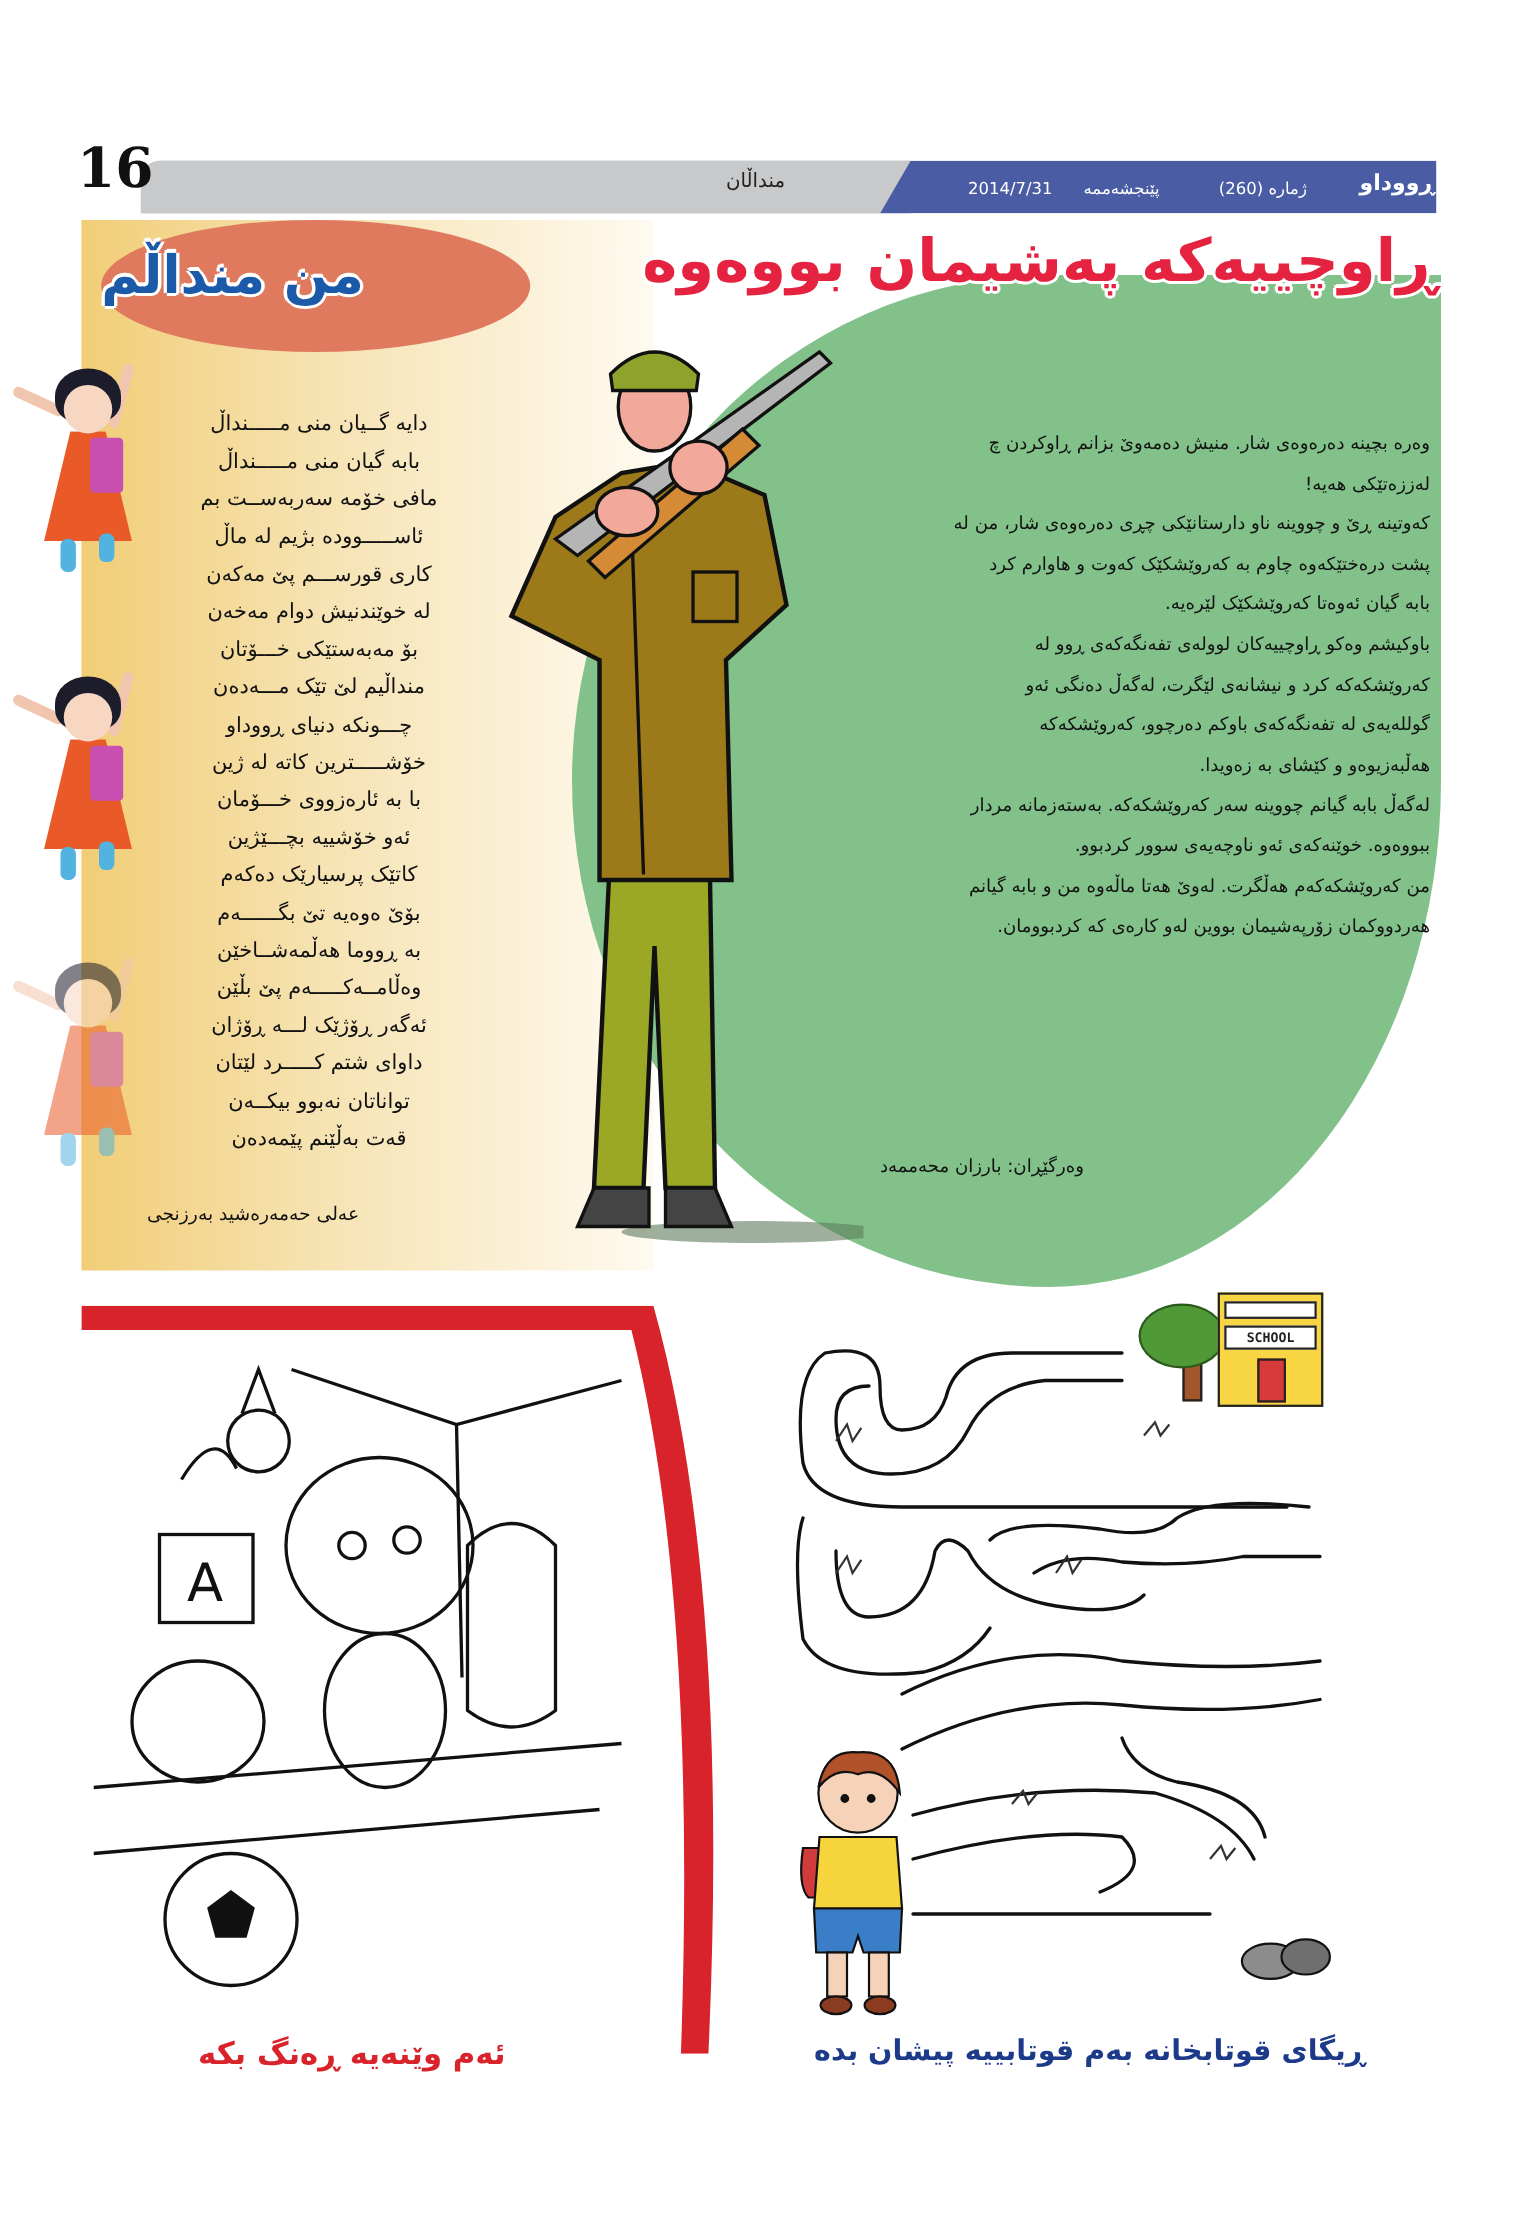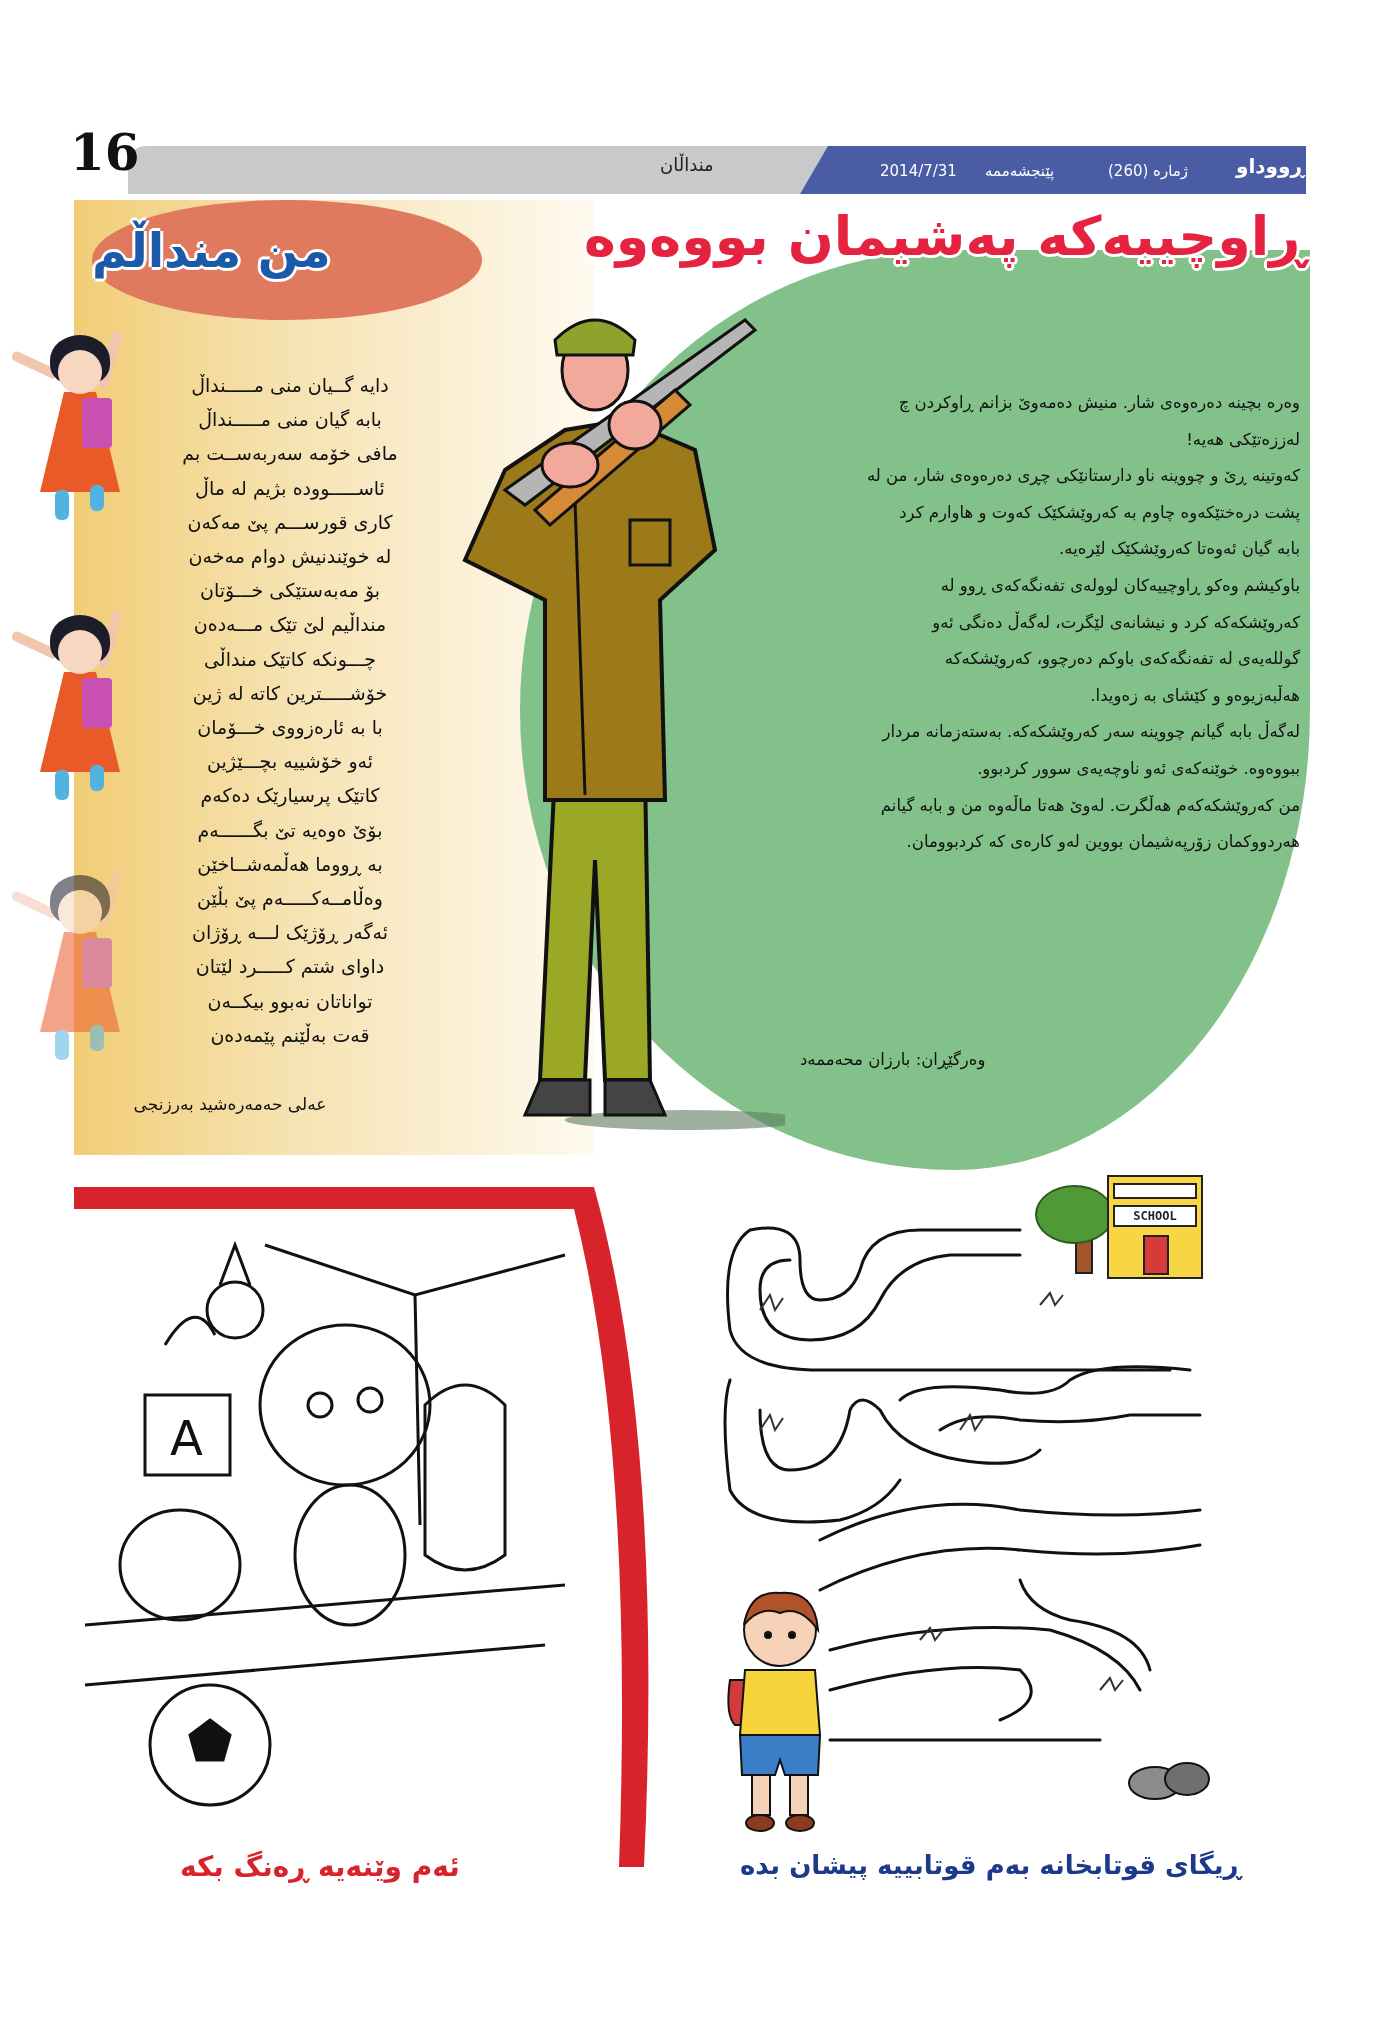--- a/index.html
+++ b/index.html
@@ -131,21 +131,21 @@
 
 <div class="abs poem">
   <div>دایە گــیان منی مـــــنداڵ</div>
   <div>بابە گیان منی مـــــنداڵ</div>
   <div>مافی خۆمە سەربەســت بم</div>
   <div>ئاســـــوودە بژیم لە ماڵ</div>
   <div>کاری قورســـم پێ مەکەن</div>
   <div>لە خوێندنیش دوام مەخەن</div>
   <div>بۆ مەبەستێکی خـــۆتان</div>
   <div>منداڵیم لێ تێک مـــەدەن</div>
-  <div>چـــونکە کاتێک منداڵی</div>
+  <div>چـــونکە دنیای ڕووداو</div>
   <div>خۆشـــــترین کاتە لە ژین</div>
   <div>با بە ئارەزووی خـــۆمان</div>
   <div>ئەو خۆشییە بچـــێژین</div>
   <div>کاتێک پرسیارێک دەکەم</div>
   <div>بۆێ ەوەیە تێ بگــــــەم</div>
   <div>بە ڕووما هەڵمەشــاخێن</div>
   <div>وەڵامــەکـــــەم پێ بڵێن</div>
   <div>ئەگەر ڕۆژێک لـــە ڕۆژان</div>
   <div>داوای شتم کـــــرد لێتان</div>
   <div>تواناتان نەبوو بیکــەن</div>

